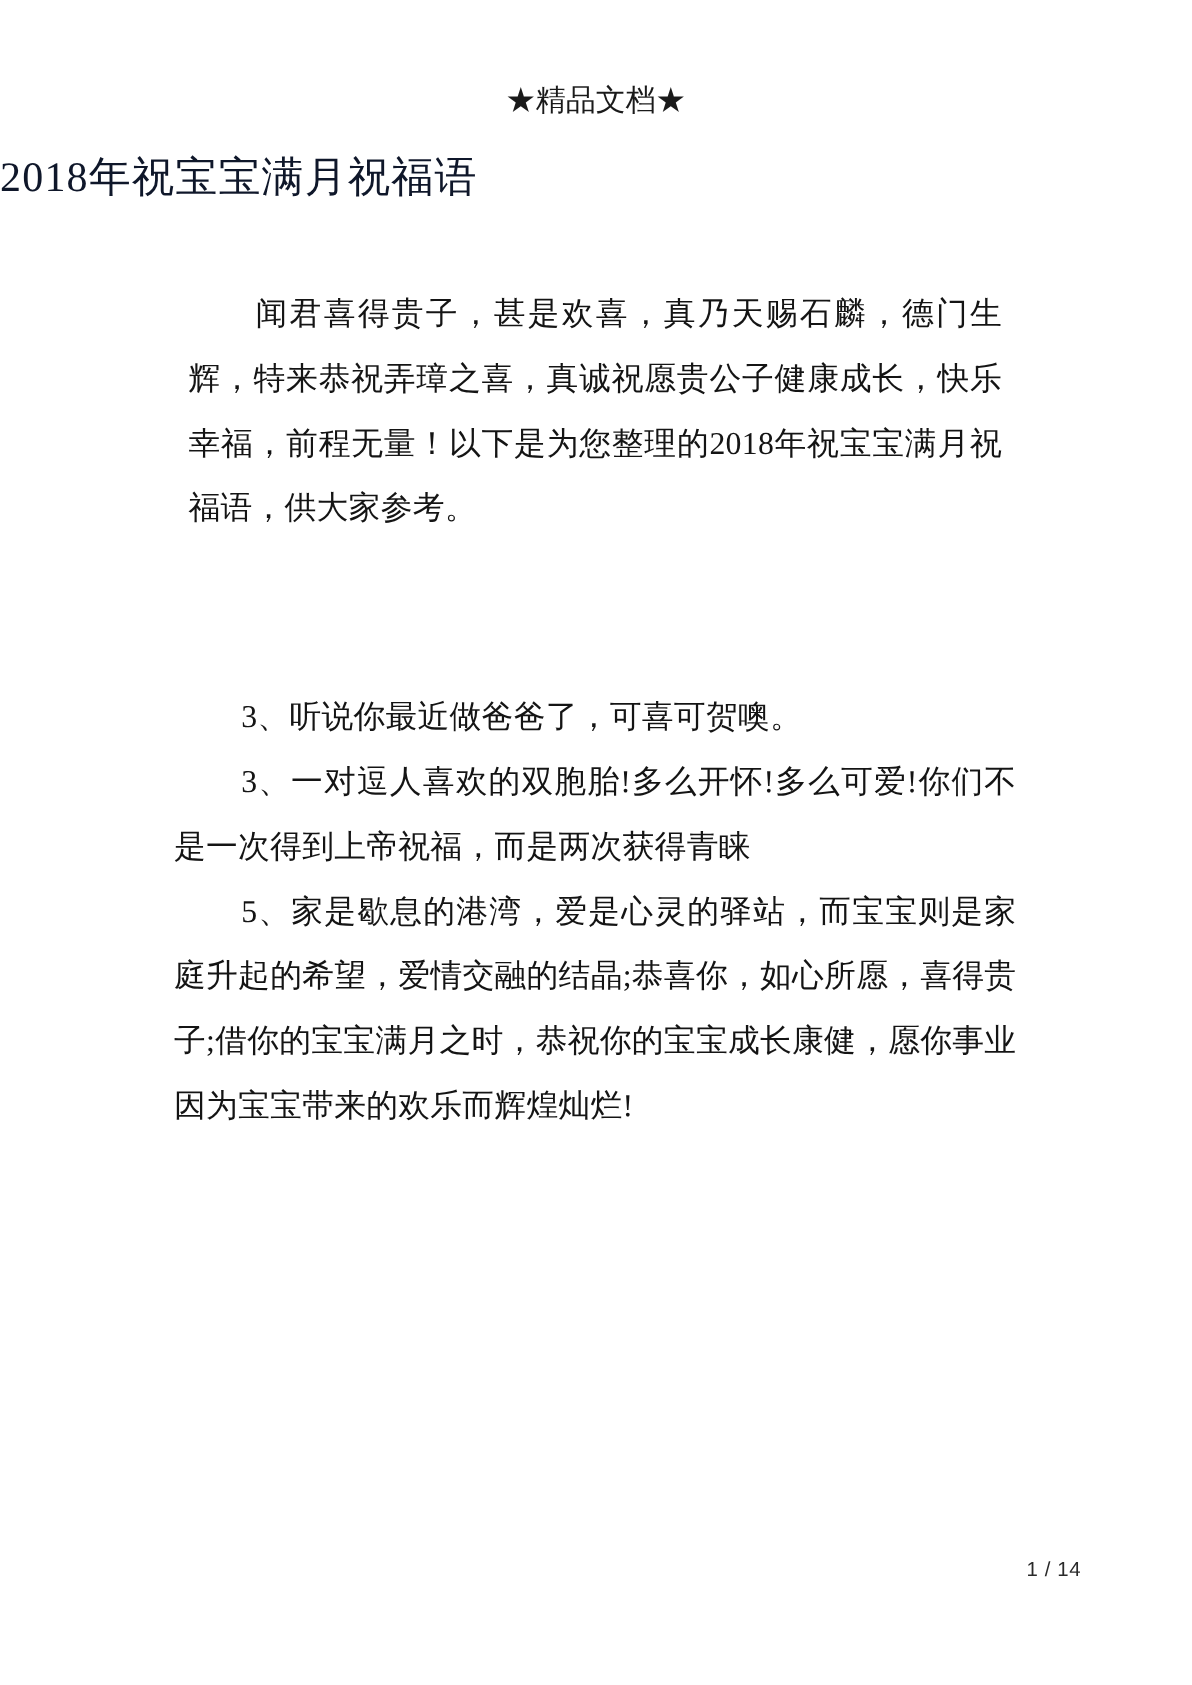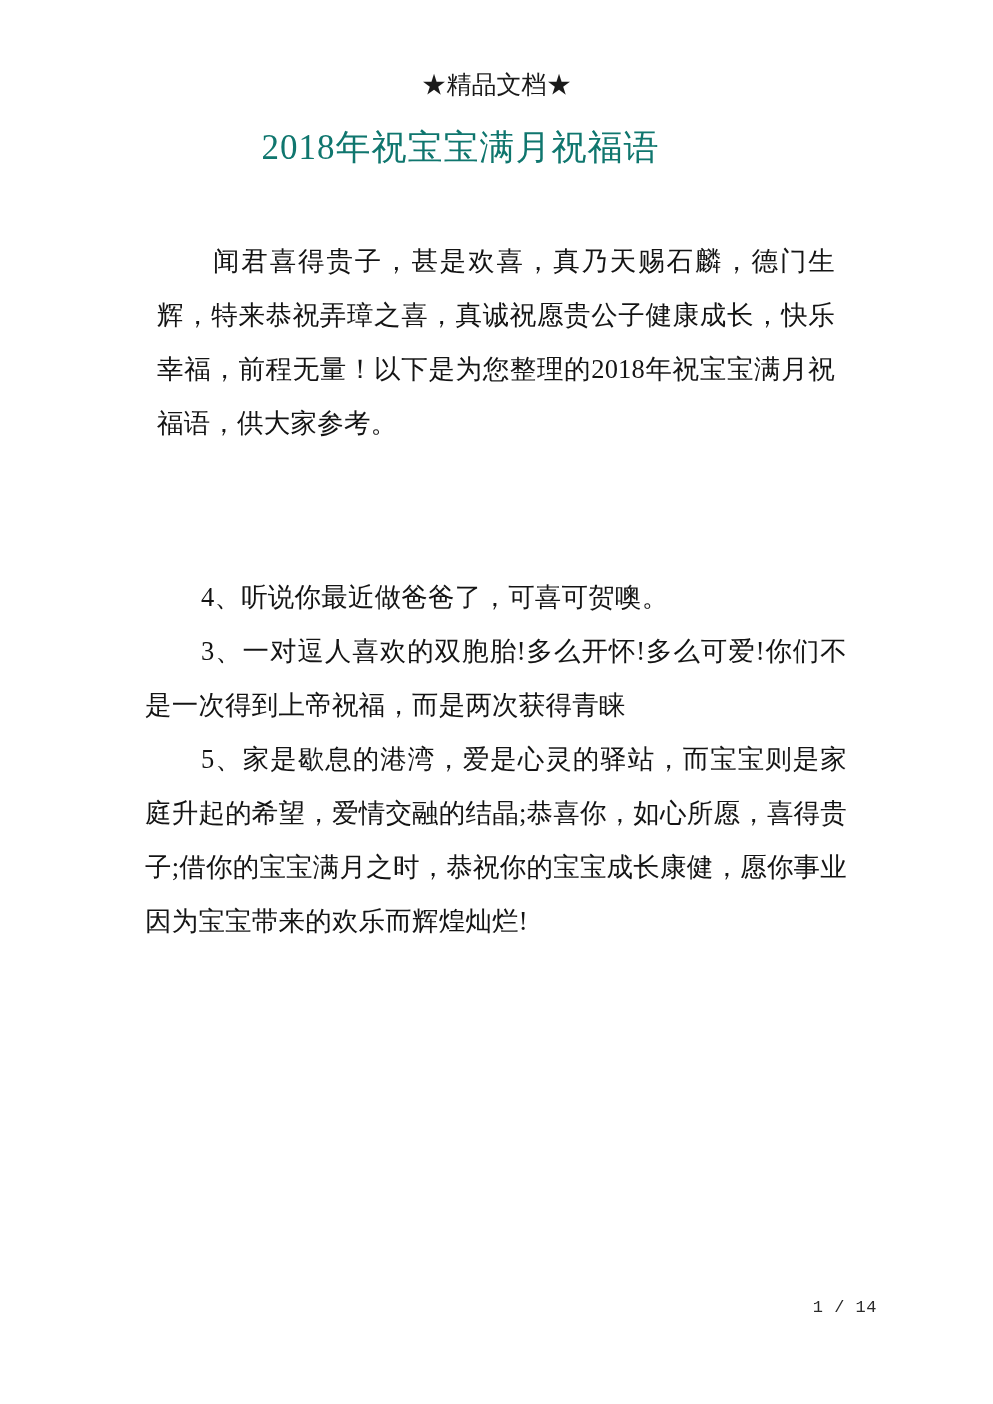--- a/index.html
+++ b/index.html
@@ -30,26 +30,26 @@
     letter-spacing: 0px;
     white-space: nowrap;
   }
 
   
   .doc-title {
     position: absolute;
     top: 124px;
     left: 0;
     width: 921px;
-    text-align: center;
+    text-align: left;
     font-family: "Liberation Serif", "DejaVu Serif", serif;
     font-size: 35px;
     line-height: 48px;
     font-weight: normal;
-    color: #0f766e;
+    color: #0f172a;
     letter-spacing: 1px;
     white-space: nowrap;
   }
 
   
   .body-col {
     position: absolute;
     top: 222px;
     left: 145px;
     width: 702px;
@@ -80,24 +80,24 @@
   .list-block .para {
     margin: 0;
   }
 
   
   .page-footer {
     position: absolute;
     top: 1296px;
     left: 0;
     width: 993px;
-    padding-right: 116px;
+    padding-right: 92px;
     box-sizing: border-box;
     text-align: right;
-    font-family: Liberation Mono, monospace;
+    font-family: Liberation Sans, sans-serif;
     font-size: 17px;
     line-height: 24px;
     color: #2a2a2a;
     letter-spacing: 0.5px;
   }
 </style>
 </head>
 <body>
 
 <div class="page">
@@ -106,21 +106,21 @@
 
   <div class="doc-title">2018年祝宝宝满月祝福语</div>
 
   <div class="body-col">
 
     <p class="para indent">闻君喜得贵子，甚是欢喜，真乃天赐石麟，德门生辉，特来恭祝弄璋之喜，真诚祝愿贵公子健康成长，快乐幸福，前程无量！以下是为您整理的2018年祝宝宝满月祝福语，供大家参考。</p>
 
     <div class="gap-block"></div>
 
     <div class="list-block">
-      <p class="para indent">4、听说你最近做爸爸了，可喜可贺噢。</p>
+      <p class="para indent">3、听说你最近做爸爸了，可喜可贺噢。</p>
       <p class="para indent">3、一对逗人喜欢的双胞胎!多么开怀!多么可爱!你们不是一次得到上帝祝福，而是两次获得青睐</p>
       <p class="para indent">5、家是歇息的港湾，爱是心灵的驿站，而宝宝则是家庭升起的希望，爱情交融的结晶;恭喜你，如心所愿，喜得贵子;借你的宝宝满月之时，恭祝你的宝宝成长康健，愿你事业因为宝宝带来的欢乐而辉煌灿烂!</p>
     </div>
 
   </div>
 
   <div class="page-footer">1 / 14</div>
 
 </div>
 

